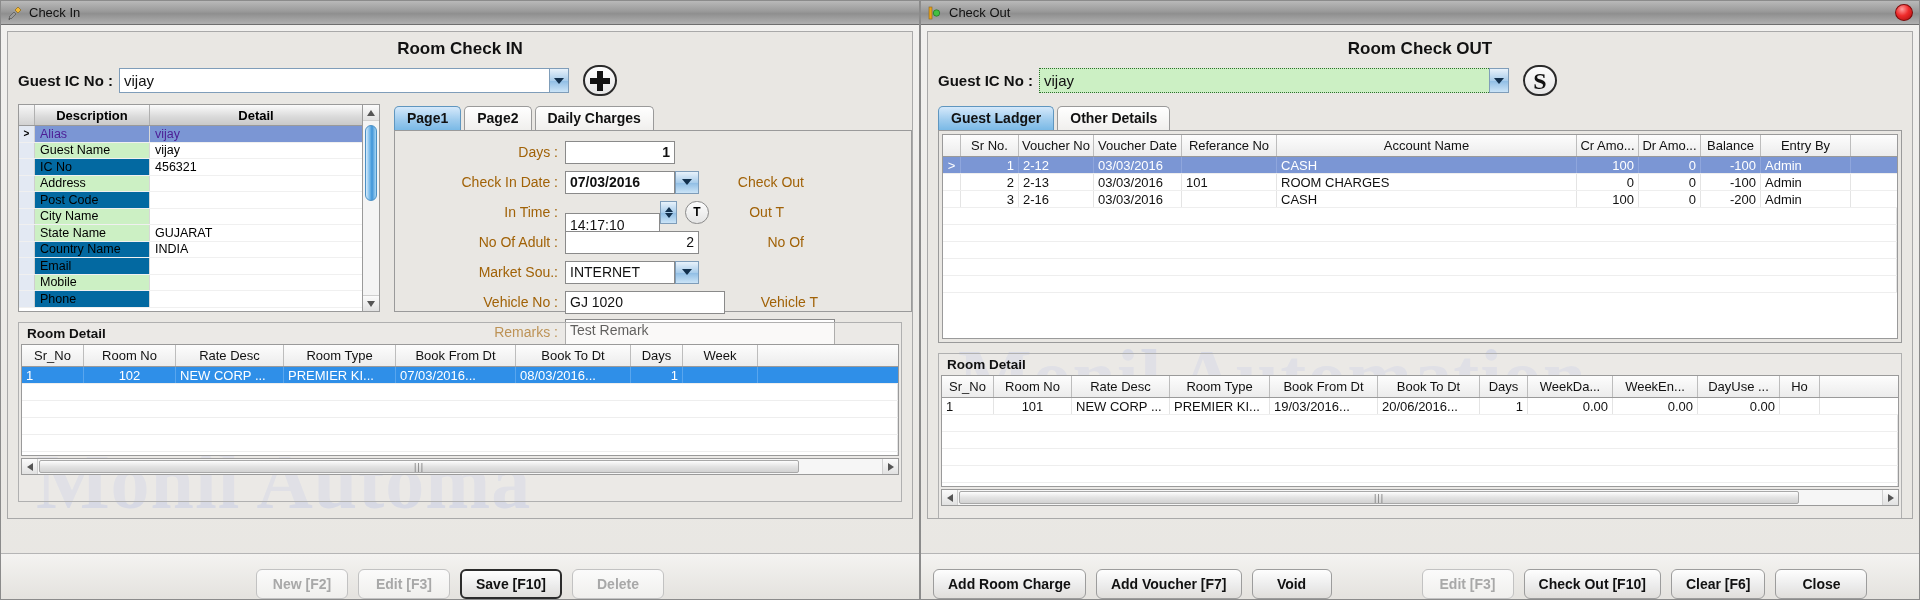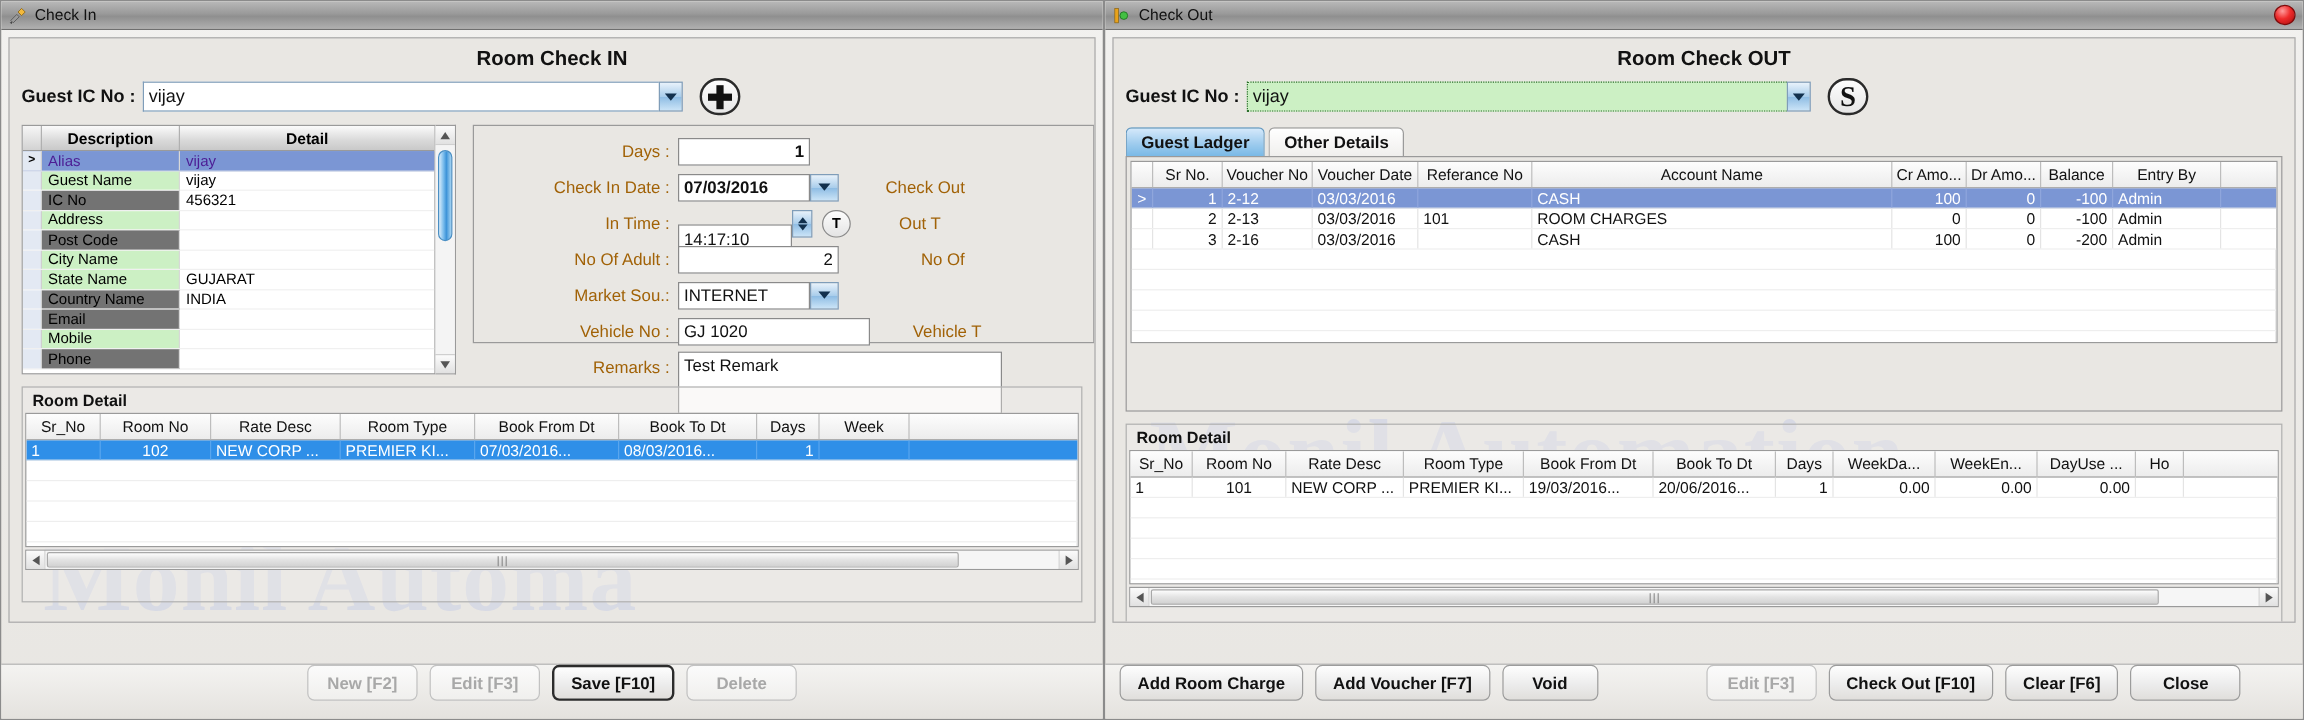--- a/index.html
+++ b/index.html
@@ -131,21 +131,21 @@
   
   .info-wrap { display: flex; margin: 0 0 0 10px; }
   .info-grid { width: 345px; height: 208px; border: 1px solid #9a9a9a; background:#fff; overflow:hidden; }
   .info-row { display: flex; height: 16.5px; border-bottom: 1px solid #f0f0f0; font-size: 12.5px; }
   .info-mk { width: 16px; flex:0 0 16px; background:#e3e9f3; border-right:1px solid #cfcfcf;
              display:flex; align-items:center; justify-content:center; font-weight:bold; font-size:10px; }
   .info-desc { width: 115px; flex: 0 0 115px; padding-left: 5px; display:flex; align-items:center;
                border-right: 1px solid #d8d8d8; }
   .info-detail { flex: 1 1 auto; padding-left: 5px; display:flex; align-items:center; }
   .tint-green  { background: #ccf0c4; }
-  .tint-orange { background: #737373; }
+  .tint-orange { background: #0369a1; }
   .info-row.sel { background: #7b96d4; }
   .info-row.sel .info-desc, .info-row.sel .info-detail { color: #4c1d95; background: #7b96d4; }
   .info-head { display:flex; height: 21px; background: linear-gradient(#fbfbfb,#d9d9d9 60%,#c9c9c9);
                border-bottom: 1px solid #9a9a9a; font-weight: bold; font-size: 13px; }
   .info-head .h-mk { width:16px; flex:0 0 16px; border-right:1px solid #b0b0b0; background: linear-gradient(#f6f6f6,#d2d2d2);}
   .info-head .h-desc { width:115px; flex:0 0 115px; display:flex; align-items:center; justify-content:center;
                        border-right:1px solid #b0b0b0; }
   .info-head .h-det { flex:1 1 auto; display:flex; align-items:center; justify-content:center; }
 
   
@@ -212,21 +212,21 @@
 
   
   .groupbox { border: 1px solid #b0b0b0; background: rgba(240,239,236,.35); position: relative; }
   .gb-title { font-weight: bold; font-size: 13.5px; color:#111; padding: 3px 0 3px 8px; }
 
   
   .btnbar {
     flex: 0 0 46px; height: 46px;
     border-top: 1px solid #b5b5b5;
     background: linear-gradient(#f4f3f1,#e4e2de);
-    display: flex; align-items: flex-start; gap: 10px; padding: 0 12px; margin-top: 28px;
+    display: flex; align-items: flex-end; gap: 10px; padding: 0 12px; margin-top: 28px;
   }
   .btnbar.center { justify-content: center; }
   .btn {
     min-width: 92px; height: 30px; padding: 0 14px;
     border: 1px solid #9c9c9c; border-radius: 6px;
     background: linear-gradient(#fefefe,#ececec 55%,#e0dedb);
     font-family: "Liberation Sans", sans-serif;
     font-size: 14px; font-weight: bold; color: #111;
     display: flex; align-items: center; justify-content: center;
     cursor: pointer; white-space: nowrap;
@@ -351,20 +351,25 @@
               <div class="vs-track">
                 <div class="vs-thumb"></div>
               </div>
               <div class="vs-btn bot">
                   <span class="vs-arrow-dn"></span>
                 </div>
             </div>
           </div>
 
           <div style="flex:1 1 auto; min-width:0;">
+            <div class="tabstrip">
+              <span class="tab active">Page1</span>
+              <span class="tab">Page2</span>
+              <span class="tab">Daily Charges</span>
+            </div>
 
             <div class="tabbody" style="height:182px; padding:8px 6px 0 0;">
 
               <div class="frow">
                 <span class="flabel" style="width:170px">Days :</span>
                 <input class="fin right" style="width: 110px;" value="1">
               </div>
 
               <div class="frow">
                 <span class="flabel" style="width:170px">Check In Date :</span>
@@ -514,21 +519,21 @@
             <span class="s-glyph">S</span>
           </span>
         </div>
 
         <div style="padding:4px 10px 0 10px;">
           <div class="tabstrip">
             <span class="tab active">Guest Ladger</span>
             <span class="tab">Other Details</span>
           </div>
           <div class="tabbody" style="height:213px; padding:3px;">
-            <div class="grid" style="height:152px">
+            <div class="grid" style="height:205px">
               <div class="grid-head plain" id="co-lg-head">
                   <span class="gh" style="width: 18px; flex: 0 0 18px;"></span>
                   <span class="gh" style="width: 58px; flex: 0 0 58px;">Sr No.</span>
                   <span class="gh" style="width: 75px; flex: 0 0 75px;">Voucher No</span>
                   <span class="gh" style="width: 88px; flex: 0 0 88px;">Voucher Date</span>
                   <span class="gh" style="width: 95px; flex: 0 0 95px;">Referance No</span>
                   <span class="gh" style="width: 300px; flex: 0 0 300px;">Account Name</span>
                   <span class="gh" style="width: 62px; flex: 0 0 62px; text-align: center;">Cr Amo...</span>
                   <span class="gh" style="width: 62px; flex: 0 0 62px;">Dr Amo...</span>
                   <span class="gh" style="width: 60px; flex: 0 0 60px;">Balance</span>

